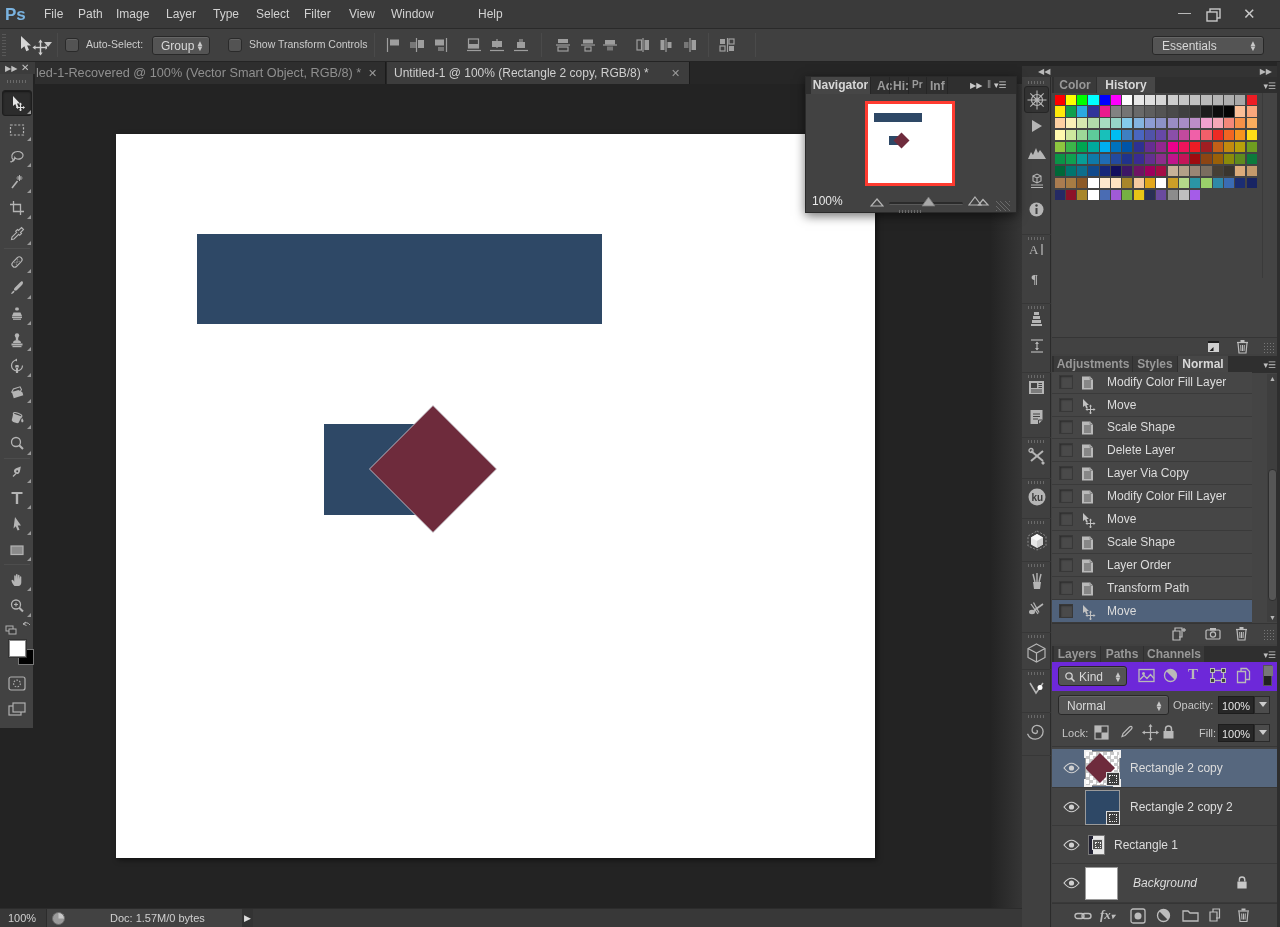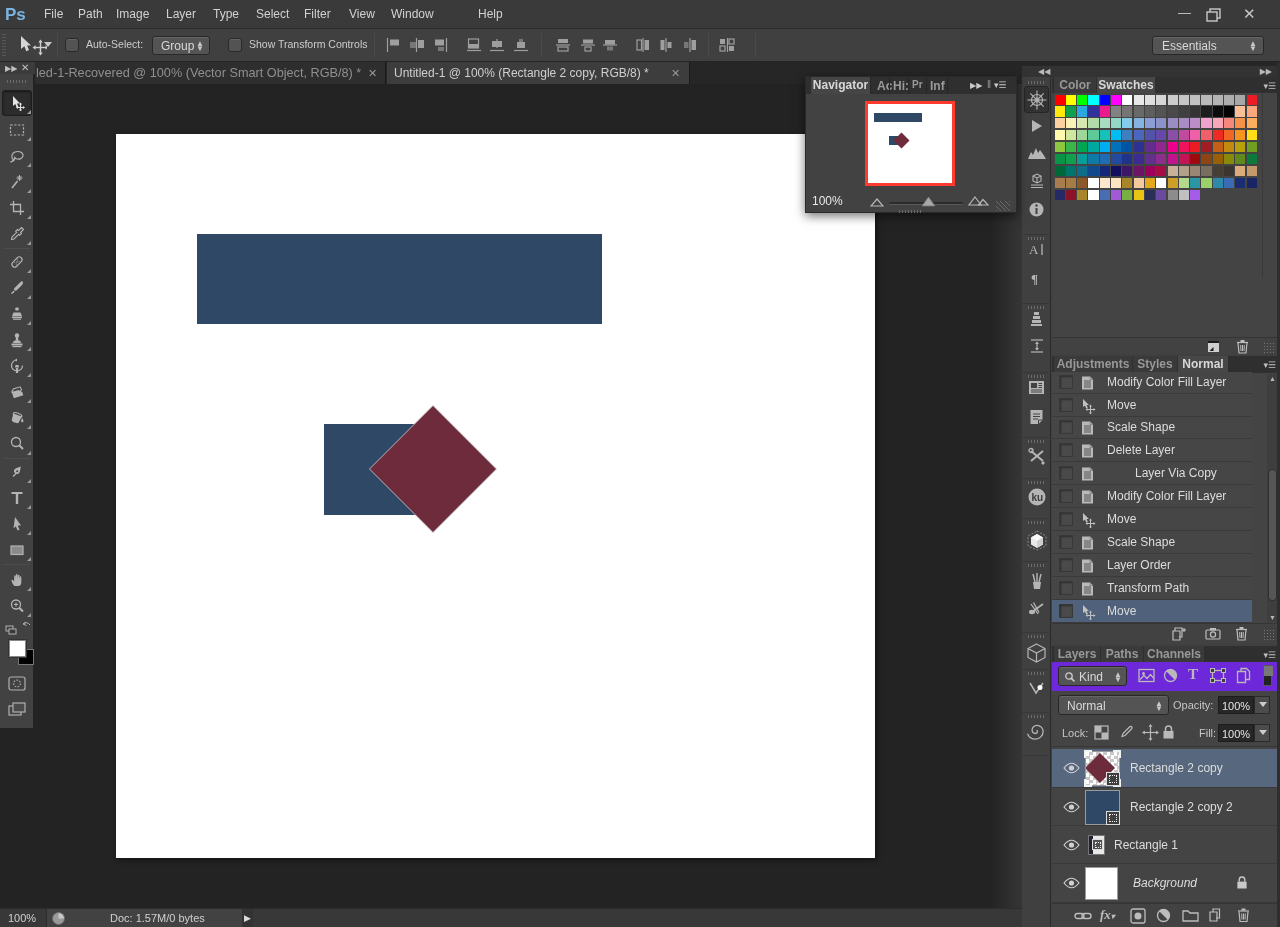--- a/index.html
+++ b/index.html
@@ -630,21 +630,21 @@
       <div style="position:absolute;left:0;top:484px;width:29px;height:1px;background:#373737;"></div>
       <div style="position:absolute;left:0;top:555px;width:29px;height:1px;background:#373737;"></div>
       <div style="position:absolute;left:0;top:592px;width:29px;height:1px;background:#373737;"></div>
       <div style="position:absolute;left:0;top:635px;width:29px;height:1px;background:#373737;"></div>
       <div style="position:absolute;left:0;top:678px;width:29px;height:1px;background:#373737;"></div>
     </div>
 
   <div class="abs panel" id="p-swatches" style="top:77px;height:277px;">
     <div class="ptabs">
       <div class="ptab" style="left:2px;width:42px;">Color</div>
-      <div class="ptab on" style="left:45px;width:58px;">Swatches</div>
+      <div class="ptab on" style="left:45px;width:58px;">History</div>
       <span class="pmenu">▾☰</span>
     </div>
     <div class="abs" style="left:0;top:16px;width:228px;height:240px;background:#444444;" id="swgrid">
         <div style="position:absolute;left:2.5px;top:1.5px;width:10.2px;height:10.2px;background:#ff0000;"></div>
         <div style="position:absolute;left:13.8px;top:1.5px;width:10.2px;height:10.2px;background:#ffff00;"></div>
         <div style="position:absolute;left:25.1px;top:1.5px;width:10.2px;height:10.2px;background:#00ff00;"></div>
         <div style="position:absolute;left:36.4px;top:1.5px;width:10.2px;height:10.2px;background:#00ffff;"></div>
         <div style="position:absolute;left:47.7px;top:1.5px;width:10.2px;height:10.2px;background:#0000ff;"></div>
         <div style="position:absolute;left:59.0px;top:1.5px;width:10.2px;height:10.2px;background:#ff00ff;"></div>
         <div style="position:absolute;left:70.3px;top:1.5px;width:10.2px;height:10.2px;background:#ffffff;"></div>
@@ -891,21 +891,21 @@
           <svg style="position:absolute;left:28px;top:4px" width="15" height="16" viewBox="0 0 15 16">
             <path d="M2 1.5 h8 l3 3 v10 h-11 Z" fill="#b9b9b9"></path>
             <path d="M10 1.5 v3 h3" fill="none" stroke="#8a8a8a" stroke-width="1"></path>
             <g stroke="#555" stroke-width="1">
               <line x1="4" y1="6" x2="11" y2="6"></line>
               <line x1="4" y1="8" x2="11" y2="8"></line>
               <line x1="4" y1="10" x2="11" y2="10"></line>
               <line x1="4" y1="12" x2="11" y2="12"></line>
             </g>
           </svg>
-          <span style="position:absolute;left:55px;margin-left:28px;">Layer Via Copy</span>
+          <span style="position:absolute;left:55px;">Layer Via Copy</span>
         </div>
         <div class="hrow" style="top:113.1px;width:215px;">
           <div class="hchk"></div>
           <svg style="position:absolute;left:28px;top:4px" width="15" height="16" viewBox="0 0 15 16">
             <path d="M2 1.5 h8 l3 3 v10 h-11 Z" fill="#b9b9b9"></path>
             <path d="M10 1.5 v3 h3" fill="none" stroke="#8a8a8a" stroke-width="1"></path>
             <g stroke="#555" stroke-width="1">
               <line x1="4" y1="6" x2="11" y2="6"></line>
               <line x1="4" y1="8" x2="11" y2="8"></line>
               <line x1="4" y1="10" x2="11" y2="10"></line>

